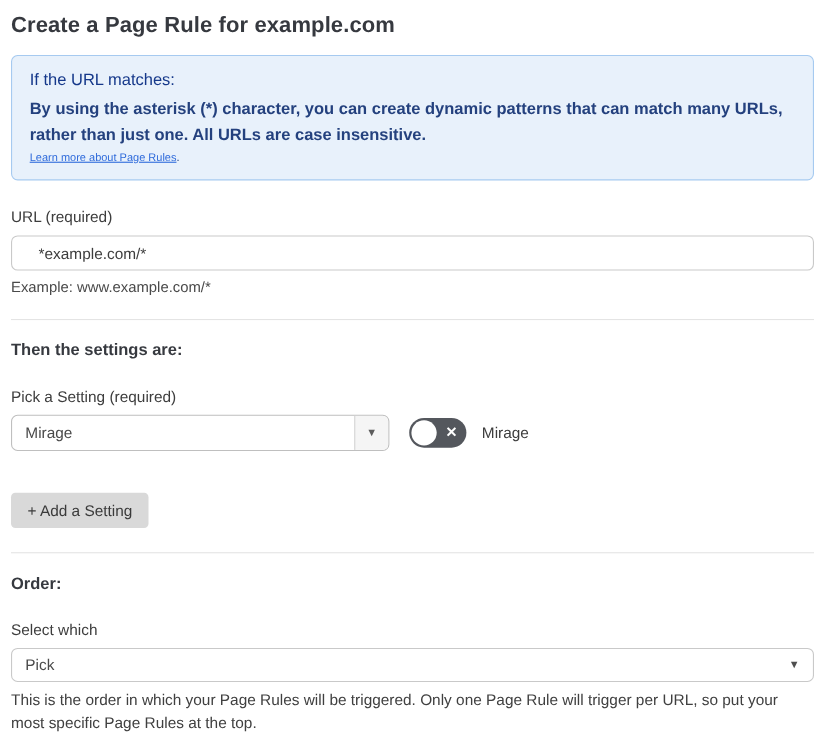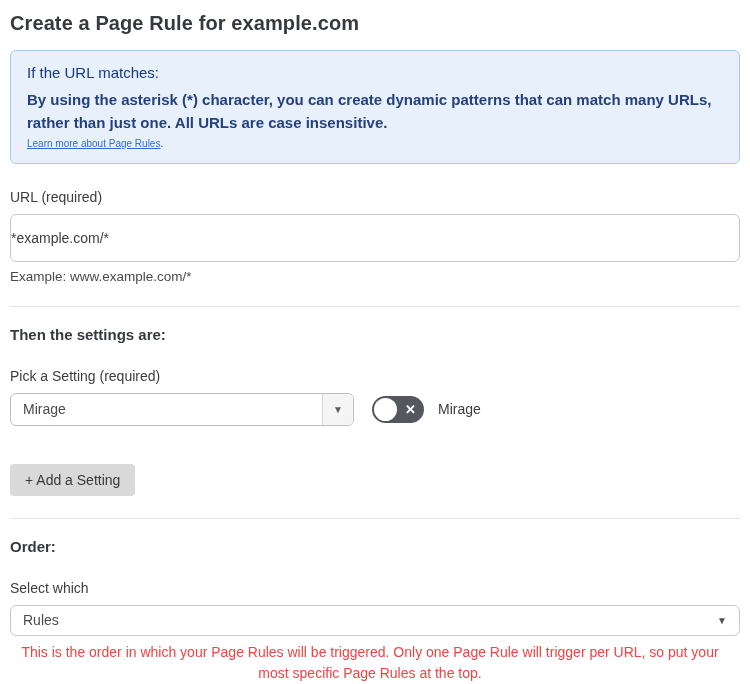--- a/index.html
+++ b/index.html
@@ -54,24 +54,24 @@
 
   .field-label {
     font-size: 14px;
     color: #3d3d3d;
     margin-top: 25px;
     margin-bottom: 9px;
   }
 
   .text-input {
     width: 730px;
-    height: 48px;
+    height: 32px;
     border: 1px solid #c9c9c9;
     border-radius: 6px;
-    padding: 0 0;
+    padding: 0 24px;
     font-size: 14px;
     font-family: "Liberation Sans", sans-serif;
     color: #3d3d3d;
     background: #ffffff;
     outline: none;
   }
 
   .helper-text {
     font-size: 13.5px;
     color: #4a4a4a;
@@ -190,25 +190,24 @@
     justify-content: space-between;
     padding: 0 12px;
     font-size: 14px;
     color: #4a4a4a;
     cursor: pointer;
   }
   .order-select .caret { color: #4f4f4f; font-size: 10px; }
 
   .order-helper {
     font-size: 14px;
-    color: #ef4444;
+    color: #404040;
     line-height: 1.55;
     margin-top: 6px;
     max-width: 720px;
-    text-align: center;
   }
 </style>
 </head>
 <body>
 
 <div class="container">
 
   <h1 class="page-title">Create a Page Rule for example.com</h1>
 
   <div class="info-box">
@@ -243,21 +242,21 @@
 
   <button class="btn btn-gray add-setting-btn">+ Add a Setting</button>
 
   <hr class="divider">
 
   <div class="section-heading">Order:</div>
 
   <div class="field-label">Select which</div>
 
   <div class="order-select">
-    <span>Rules</span>
+    <span>Pick</span>
     <span class="caret">▼</span>
   </div>
 
   <div class="order-helper">This is the order in which your Page Rules will be triggered. Only one Page Rule will trigger per URL, so put your most specific Page Rules at the top.</div>
 
   
 
   
 
 </div>

